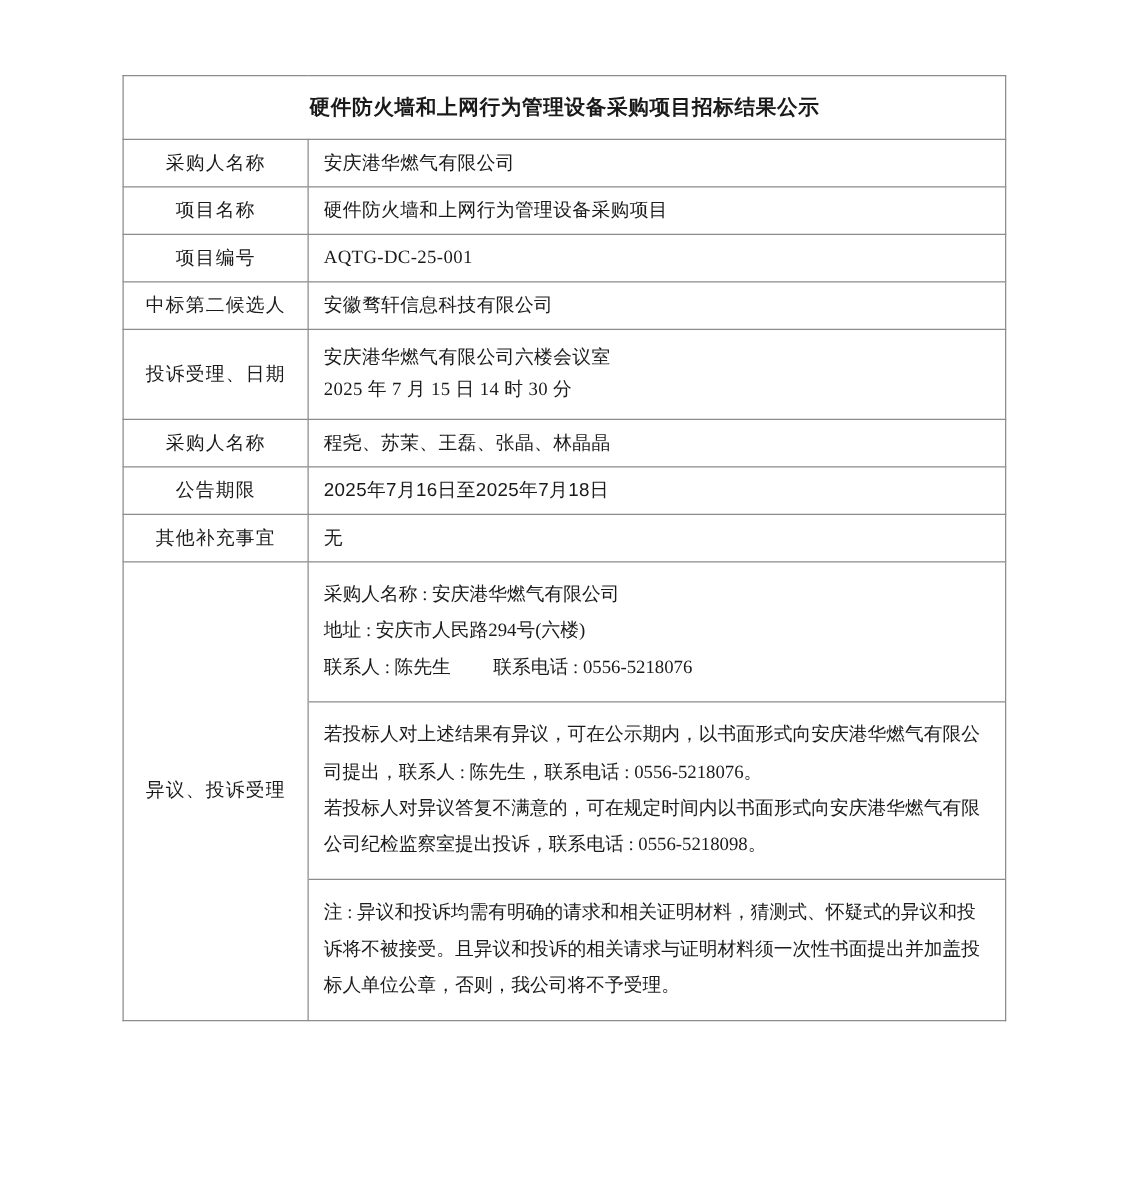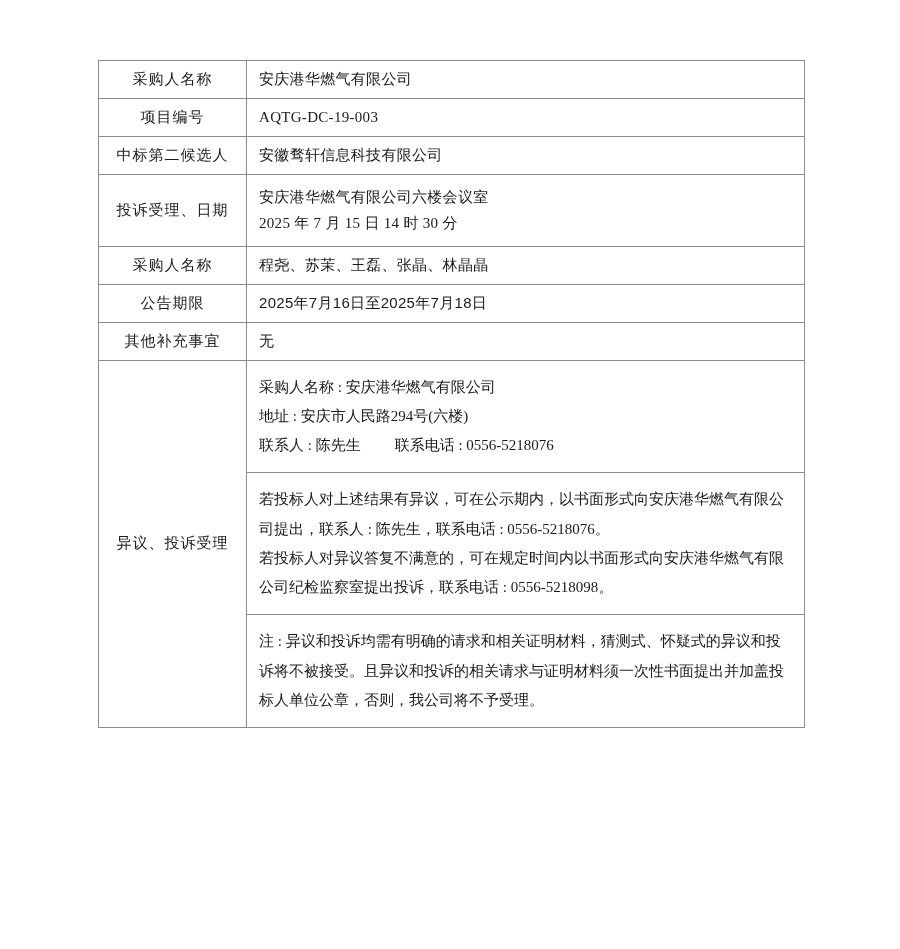--- a/index.html
+++ b/index.html
@@ -92,30 +92,37 @@
 </head>
 <body>
 
 <div class="page">
   <table class="doc-table">
     <colgroup>
       <col style="width:148px">
       <col style="width:558px">
     </colgroup>
     <tbody>
+      <tr>
+        <td class="title-cell" colspan="2">硬件防火墙和上网行为管理设备采购项目招标结果公示</td>
+      </tr>
 
       <tr>
         <td class="label-cell">采购人名称</td>
         <td class="value-cell">安庆港华燃气有限公司</td>
       </tr>
 
+      <tr>
+        <td class="label-cell">项目名称</td>
+        <td class="value-cell">硬件防火墙和上网行为管理设备采购项目</td>
+      </tr>
 
       <tr>
         <td class="label-cell">项目编号</td>
-        <td class="value-cell">AQTG-DC-19-003</td>
+        <td class="value-cell">AQTG-DC-25-001</td>
       </tr>
 
 
       <tr>
         <td class="label-cell">中标第二候选人</td>
         <td class="value-cell">安徽骛轩信息科技有限公司</td>
       </tr>
 
 
       <tr>

